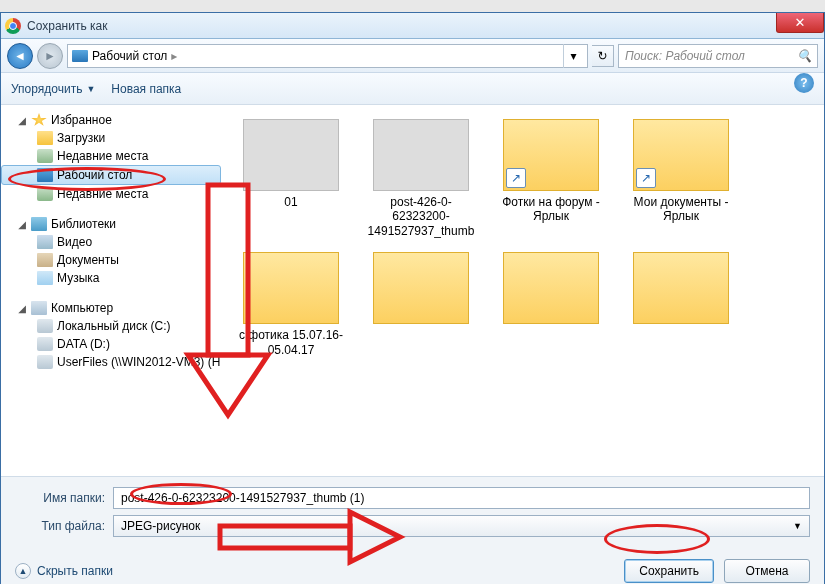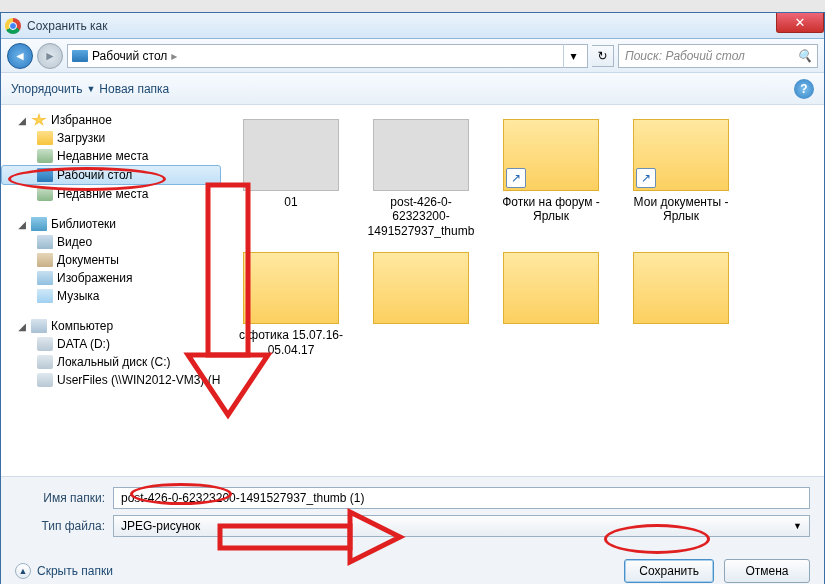--- a/index.html
+++ b/index.html
@@ -19,21 +19,21 @@
 .nav-btn { width:26px; height:26px; border-radius:50%; background: radial-gradient(#6fb4e8,#2a7ac4); border:1px solid #1e5a94; display:flex; align-items:center; justify-content:center; color:#fff; cursor:pointer; }
 .nav-btn.fwd { background: radial-gradient(#e0e8ef,#b8c5d0); border-color:#99a7b3; color:#7a8a98;}
 .breadcrumb { flex:1; height:24px; background:#fff; border:1px solid #a8b8c8; display:flex; align-items:center; padding:0 4px; gap:4px;}
 .breadcrumb .bc-icon { width:16px; height:12px; background:linear-gradient(#5aa8e0,#2976b8); border-radius:1px;}
 .bc-dropdown { width:20px; height:24px; border-left:1px solid #c0cedb; display:flex; align-items:center; justify-content:center; cursor:pointer;}
 .bc-refresh {width:22px;height:22px;border:1px solid #a8b8c8;border-left:none;background:linear-gradient(#f8fbfe,#e6eef6);display:flex;align-items:center;justify-content:center;cursor:pointer;}
 .searchbox { width:200px; height:24px; background:#fff; border:1px solid #a8b8c8; display:flex; align-items:center; padding:0 6px; gap:6px; color:#888; font-style:italic;}
 .searchbox .mag { width:14px; height:14px; margin-left:auto;}
 
 
-.toolbar { height:32px; background: linear-gradient(#f7fbff,#e8f0f8); border-bottom:1px solid #d0dce8; display:flex; align-items:center; padding:0 10px; gap:4px;}
+.toolbar { height:32px; background: linear-gradient(#f7fbff,#e8f0f8); border-bottom:1px solid #d0dce8; display:flex; padding:0 10px; gap:16px;}
 .tb-item { color:#1e4a73; cursor:pointer; display:flex; align-items:center; gap:4px;}
 .tb-help { margin-left:auto; width:20px; height:20px; border-radius:50%; background: radial-gradient(#7cc0f0,#2e7cbe); color:#fff; display:flex; align-items:center; justify-content:center; font-weight:bold; cursor:pointer;}
 
 
 .body { flex:1; display:flex; min-height:0;}
 .sidebar { width:220px; background:#fff; overflow:auto; padding:6px 0; }
 .tree-item { display:flex; align-items:center; gap:4px; padding:2px 6px 2px 16px; cursor:pointer; white-space:nowrap;}
 .tree-item.child { padding-left:36px; }
 .tree-item.selected { background: linear-gradient(#dceefb,#c1e0f7); border:1px solid #7eb6e0; border-radius:3px; padding-left:35px;}
 .tree-sep { height:12px;}
@@ -150,40 +150,36 @@
         </div>
       <div class="tree-item child">
           <span class="ico video"></span>
           <span>Видео</span>
         </div>
       <div class="tree-item child">
           <span class="ico doc"></span>
           <span>Документы</span>
         </div>
       <div class="tree-item child">
-          <span class="ico img"></span>
-          <span>Изображения</span>
-        </div>
-      <div class="tree-item child">
           <span class="ico music"></span>
           <span>Музыка</span>
         </div>
       <div class="tree-sep"></div>
       <div class="tree-item">
           <span class="expand">◢</span>
           <span class="ico comp"></span>
           <span>Компьютер</span>
         </div>
       <div class="tree-item child">
           <span class="ico drive"></span>
+          <span>Локальный диск (C:)</span>
+        </div>
+      <div class="tree-item child">
+          <span class="ico drive"></span>
           <span>DATA (D:)</span>
-        </div>
-      <div class="tree-item child">
-          <span class="ico drive"></span>
-          <span>Локальный диск (C:)</span>
         </div>
       <div class="tree-item child">
           <span class="ico drive"></span>
           <span>UserFiles (\\WIN2012-VM3) (H:)</span>
         </div>
     </div>
 
     <div class="content" id="content">
         <div class="file">
           <div class="thumb t-white"></div>

